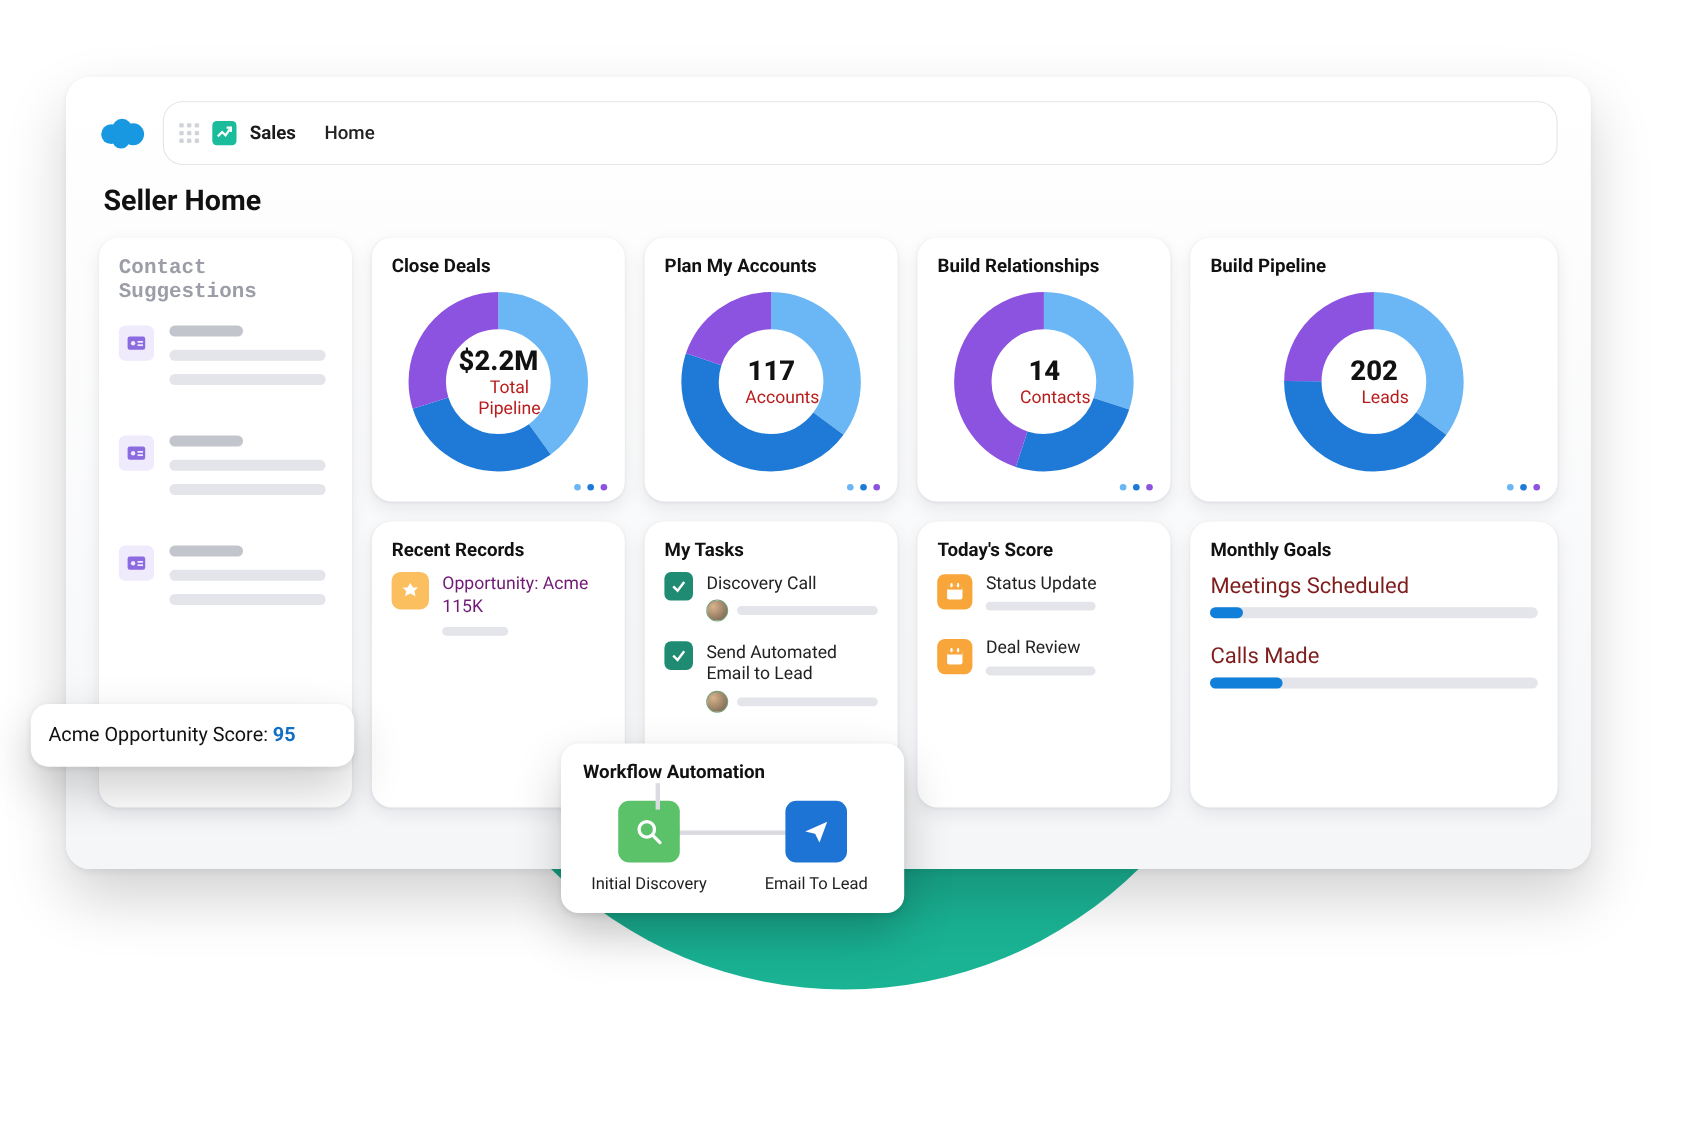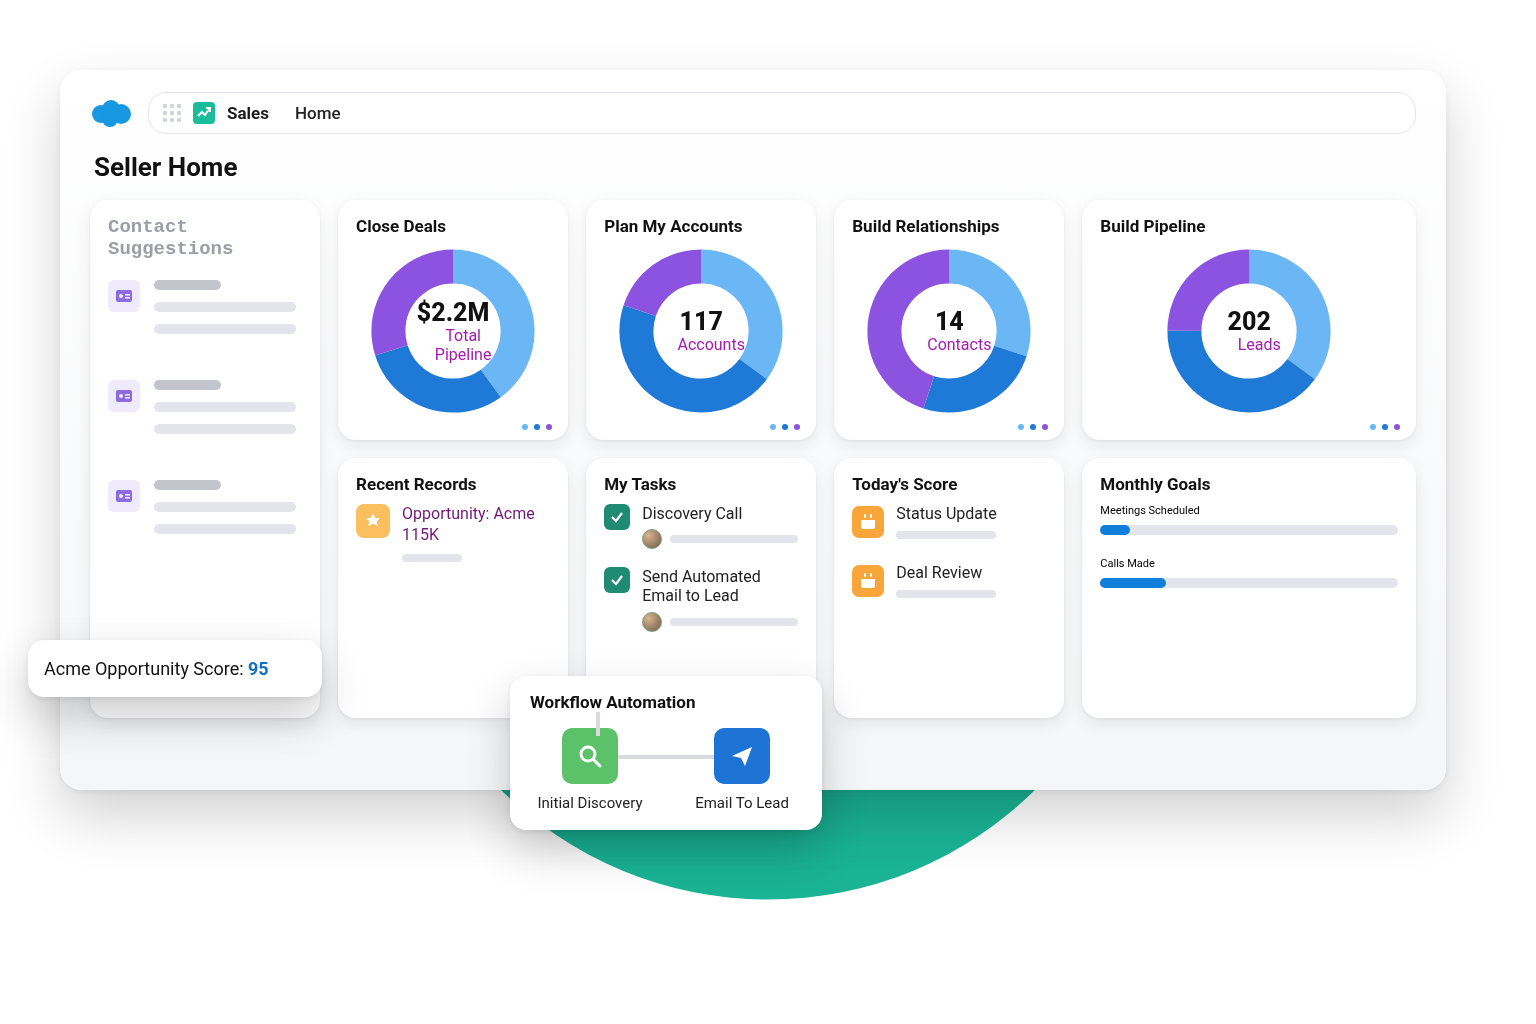--- a/index.html
+++ b/index.html
@@ -36,21 +36,21 @@
   width: 42px; height: 30px;
   position: relative;
 }
 .cloud svg { width: 42px; height: 30px; }
 
 .nav-pill {
   flex: 1;
   background: #fff;
   border: 1px solid #e3e5ea;
   border-radius: 18px;
-  height: 42px;
+  height: 58px;
   display: flex;
   align-items: center;
   padding: 0 14px;
   gap: 12px;
   text-align: right;
 }
 .grid-dots {
   width: 18px; height: 18px;
   display: grid;
   grid-template-columns: repeat(3,4px);
@@ -84,21 +84,21 @@
 }
 .card-title { font-size: 17px; font-weight: 700; color:#111; margin-bottom: 10px; }
 
 .donut-wrap { position: relative; width: 170px; height: 170px; margin: 0 auto; }
 .donut-wrap svg { width:170px; height:170px; transform: rotate(-90deg); }
 .donut-center {
   position:absolute; inset:0; display:flex; flex-direction:column;
   align-items:center; justify-content:center; text-align:center;
 }
 .donut-number { font-size: 25px; font-weight: 800; color:#111; }
-.donut-label { font-size: 16px; color:#a21caf; line-height:1.15;margin-left:20px; }
+.donut-label { font-size: 16px; color:#b91c1c; line-height:1.15;margin-left:20px; }
 
 .pager {
   position:absolute; bottom:10px; right:16px;
   display:flex; gap:6px;
 }
 .pager span { width:6px; height:6px; border-radius:50%; }
 
 .side-panel { grid-row: 1 / span 2; }
 .side-title { font-size: 19px; font-weight: 700; color:#9b9ea7; margin-bottom: 20px; font-family: Liberation Mono, monospace; }
 .sugg {
@@ -125,21 +125,21 @@
 .task-meta { display:flex; align-items:center; gap:8px; margin-top:6px; }
 .avatar { width:20px; height:20px; border-radius:50%; background: radial-gradient(circle at 30% 30%, #d9b38c, #6b5b4a); border:1px solid #7aa07a; }
 .task-bar { flex:1; height:8px; border-radius:4px; background:#e3e5ea; }
 
 .event { display:flex; gap:12px; align-items:center; margin-bottom:24px; }
 .event-icon { width:32px; height:32px; border-radius:7px; background:#f8a539; display:flex; align-items:center; justify-content:center; flex-shrink:0; }
 .event-text { font-size:16px; color:#222; }
 .event-bar { width:100px; height:8px; border-radius:4px; background:#e3e5ea; margin-top:8px; }
 
 .goal { margin-bottom: 22px; }
-.goal-label { font-size:11px; color:#000000; margin-bottom:8px; }
+.goal-label { font-size:20px; color:#7f1d1d; margin-bottom:8px; }
 .g-track { width:100%; height:10px; background:#e3e5ea; border-radius:5px; position:relative; }
 .g-fill { position:absolute; left:0; top:0; height:100%; background:#0f7fd9; border-radius:5px; }
 
 
 .popover {
   position: absolute;
   background: #fff;
   border-radius: 16px;
   box-shadow: 0 20px 45px rgba(0,0,0,0.20), 0 2px 6px rgba(0,0,0,0.08);
   z-index: 10;

